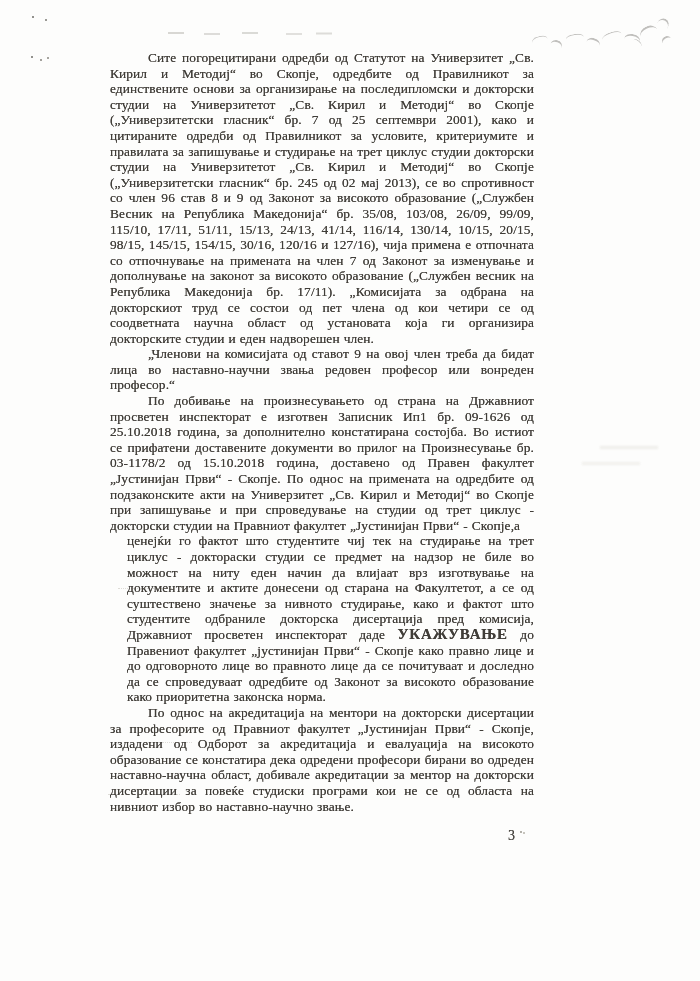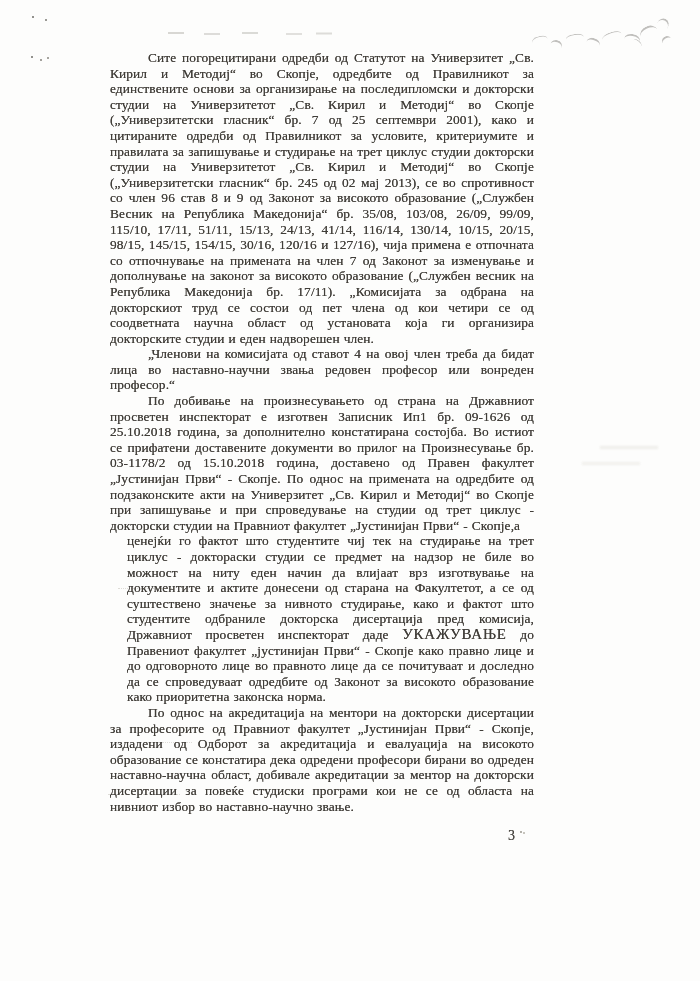--- a/index.html
+++ b/index.html
@@ -31,21 +31,21 @@
     filter: blur(0.22px);
     hyphens: none;
   }
   .para { margin: 0; padding: 0; }
   .para.indent { text-indent: 38px; }
   .para.block {
     margin-left: 17px;
     text-indent: 0;
   }
   .emph {
-    font-weight: normal;
+    font-weight: bold;
     font-size: 15px;
     letter-spacing: 0.8px;
   }
   
   .page-number {
     position: absolute;
     left: 508px;
     top: 828px;
     color: #4a4742;
     font-size: 14px;
@@ -131,21 +131,21 @@
       <i></i>
   </span>
   <span class="artifact speck speck-c"></span>
   <span class="artifact noise-dots noise-1"></span>
   <span class="artifact noise-dots noise-2"></span>
   <span class="artifact noise-dots noise-3"></span>
   <span class="artifact faint-smear"></span>
 
   <div class="column">
     <p class="para indent">Сите погорецитирани одредби од Статутот на Универзитет „Св. Кирил и Методиј“ во Скопје, одредбите од Правилникот за единствените основи за организирање на последипломски и докторски студии на Универзитетот „Св. Кирил и Методиј“ во Скопје („Универзитетски гласник“ бр. 7 од 25 септември 2001), како и цитираните одредби од Правилникот за условите, критериумите и правилата за запишување и студирање на трет циклус студии докторски студии на Универзитетот „Св. Кирил и Методиј“ во Скопје („Универзитетски гласник“ бр. 245 од 02 мај 2013), се во спротивност со член 96 став 8 и 9 од Законот за високото образование („Службен Весник на Република Македонија“ бр. 35/08, 103/08, 26/09, 99/09, 115/10, 17/11, 51/11, 15/13, 24/13, 41/14, 116/14, 130/14, 10/15, 20/15, 98/15, 145/15, 154/15, 30/16, 120/16 и 127/16), чија примена е отпочната со отпочнување на примената на член 7 од Законот за изменување и дополнување на законот за високото образование („Службен весник на Република Македонија бр. 17/11). „Комисијата за одбрана на докторскиот труд се состои од пет члена од кои четири се од соодветната научна област од установата која ги организира докторските студии и еден надворешен член.</p>
-    <p class="para indent">„Членови на комисијата од ставот 4 на овој член треба да бидат лица во наставно-научни звања редовен професор или вонреден професор.“</p>
+    <p class="para indent">„Членови на комисијата од ставот 9 на овој член треба да бидат лица во наставно-научни звања редовен професор или вонреден професор.“</p>
     <p class="para indent">По добивање на произнесувањето од страна на Државниот просветен инспекторат е изготвен Записник Ип1 бр. 09-1626 од 25.10.2018 година, за дополнително констатирана состојба. Во истиот се прифатени доставените документи во прилог на Произнесување бр. 03-1178/2 од 15.10.2018 година, доставено од Правен факултет „Јустинијан Први“ - Скопје. По однос на примената на одредбите од подзаконските акти на Универзитет „Св. Кирил и Методиј“ во Скопје при запишување и при спроведување на студии од трет циклус - докторски студии на Правниот факултет „Јустинијан Први“ - Скопје,а</p>
     <p class="para block">
       <span>ценејќи го фактот што студентите чиј тек на студирање на трет циклус - доктораски студии се предмет на надзор не биле во можност на ниту еден начин да влијаат врз изготвување на документите и актите донесени од старана на Факултетот, а се од суштествено значење за нивното студирање, како и фактот што студентите одбраниле докторска дисертација пред комисија, Државниот просветен инспекторат даде </span><span class="emph">УКАЖУВАЊЕ</span><span> до Правениот факултет „јустинијан Први“ - Скопје како правно лице и до одговорното лице во правното лице да се почитуваат и доследно да се спроведуваат одредбите од Законот за високото образование како приоритетна законска норма.</span>
     </p>
     <p class="para indent">По однос на акредитација на ментори на докторски дисертации за професорите од Правниот факултет „Јустинијан Први“ - Скопје, издадени од Одборот за акредитација и евалуација на високото образование се констатира дека одредени професори бирани во одреден наставно-научна област, добивале акредитации за ментор на докторски дисертации за повеќе студиски програми кои не се од областа на нивниот избор во наставно-научно звање.</p>
   </div>
 
   <div class="page-number">3</div>
 </div>
 

